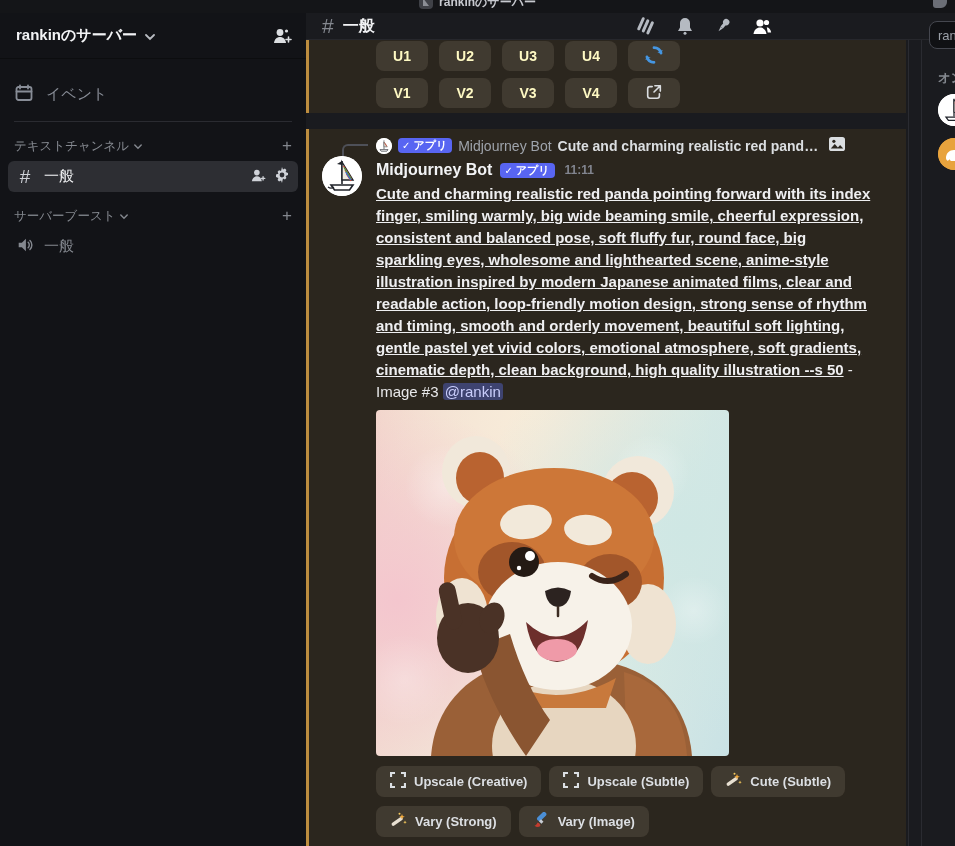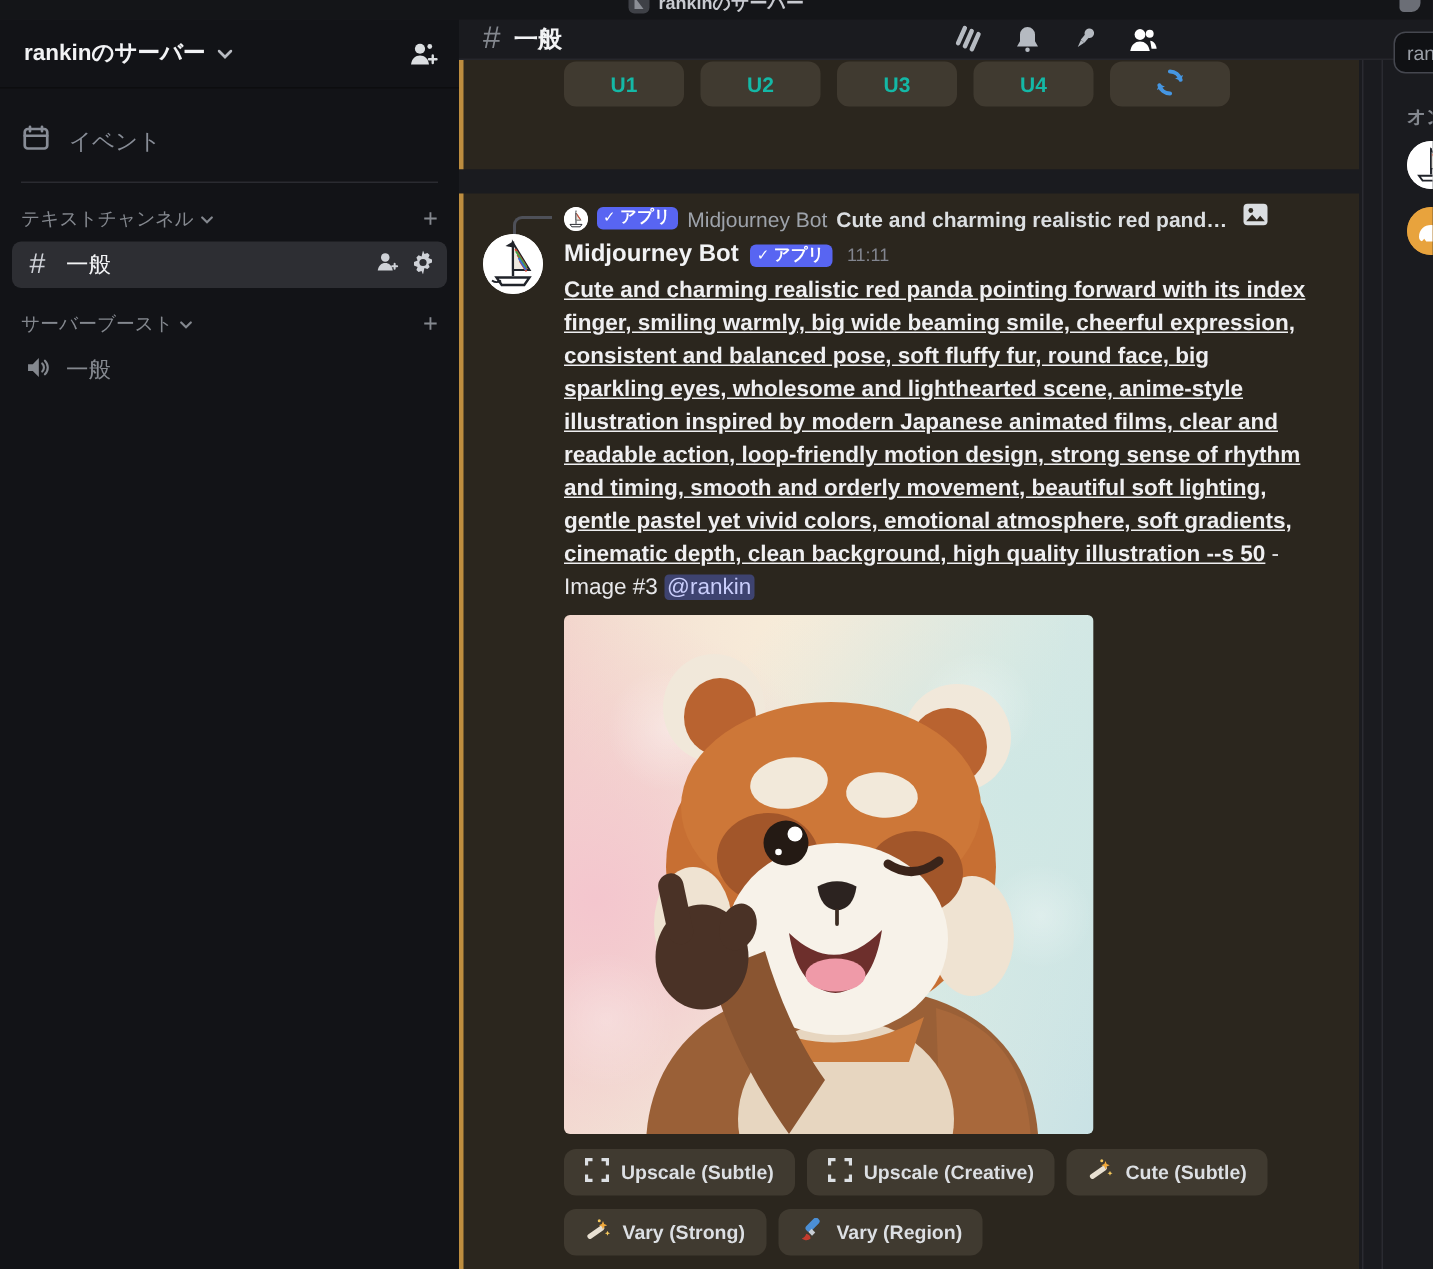--- a/index.html
+++ b/index.html
@@ -47,37 +47,37 @@
   .header-icons { position:absolute; right:182px; display:flex; gap:18px; align-items:center; }
   .search-box { position:absolute; left:623px; top:8px; width:70px; height:28px; background:#101114; border:1px solid #45474f; border-radius:8px; display:flex; align-items:center; padding:0 8px; overflow:hidden; }
   .search-box input { background:transparent; border:none; outline:none; color:#9ba0a8; font-size:13px; width:100%; font-family:inherit; }
 
   .content-row { flex:1; display:flex; }
   .chat { width:600px; display:flex; flex-direction:column; }
 
   .mention-block { background:#2b261e; border-left:3px solid #bd8d3f; }
   .msg-top { height:73px; padding:1px 0 0 67px; overflow:hidden; }
   .btn-row { display:flex; gap:11px; margin-bottom:7px; }
-  .mj-btn { width:80px; height:30px; border-radius:8px; background:#403a30; color:#14b8a6; font-size:14px; font-weight:600; display:flex; align-items:center; justify-content:center; cursor:pointer; }
+  .mj-btn { width:52px; height:30px; border-radius:8px; background:#403a30; color:#fef9c3; font-size:14px; font-weight:600; display:flex; align-items:center; justify-content:center; cursor:pointer; }
   .chat-gap { height:16px; background:#1a1b1f; }
 
   .msg-main { flex:1; position:relative; padding:6px 0 0 67px; overflow:hidden; }
   .reply-row { position:relative; height:21px; display:flex; align-items:center; gap:6px; margin-bottom:3px; }
   .reply-spine { position:absolute; left:-34px; top:9px; width:26px; height:14px; border-left:2px solid #4e5058; border-top:2px solid #4e5058; border-top-left-radius:6px; }
   .mini-avatar { width:16px; height:16px; border-radius:50%; background:#fff; overflow:hidden; flex:0 0 auto; }
   .app-badge { background:#5865f2; color:#fff; border-radius:4px; font-size:11px; font-weight:600; display:inline-flex; align-items:center; gap:3px; padding:1px 5px 1px 4px; line-height:13px; }
   .app-badge .chk { font-size:10px; }
   .reply-author { color:#9ea3ab; font-size:14px; font-weight:500; }
   .reply-preview { color:#dbdee1; font-size:14px; font-weight:700; white-space:nowrap; overflow:hidden; text-overflow:ellipsis; max-width:262px; }
   .reply-imgicon { flex:0 0 auto; margin-left:2px; }
 
   .msg-avatar { position:absolute; left:13px; top:27px; width:40px; height:40px; border-radius:50%; background:#ffffff; overflow:hidden; cursor:pointer; }
   .author-row { display:flex; align-items:center; gap:8px; height:22px; margin-bottom:2px; }
   .author-name { color:#f2f3f5; font-size:16px; font-weight:600; cursor:pointer; }
-  .timestamp { color:#82858f; font-size:12px; margin-left:2px; }
+  .timestamp { color:#82858f; font-size:12px; margin-left:2px;font-weight:bold; }
   .msg-text { width:500px; color:#efeff1; font-size:15px; line-height:22px; }
   .msg-text .bold { font-weight:700;text-decoration:underline; }
   .msg-text .suffix { font-weight:400; color:#e8e8ea; }
   .mention { background:#3e4370; color:#c9cdfb; border-radius:3px; padding:0 2px; font-weight:500; cursor:pointer; }
 
   .gen-image { width:353px; height:346px; border-radius:4px; margin-top:7px; position:relative; overflow:hidden; cursor:pointer;
     background:
       radial-gradient(circle 60px at 20% 22%, rgba(255,255,255,0.35), transparent 70%),
       radial-gradient(circle 55px at 78% 18%, rgba(255,255,255,0.32), transparent 70%),
       radial-gradient(circle 50px at 90% 58%, rgba(255,255,255,0.30), transparent 70%),
@@ -253,20 +253,34 @@
             <div class="mj-btn">U2</div>
             <div class="mj-btn">U3</div>
             <div class="mj-btn">U4</div>
             <div class="mj-btn">
               <span>
                 <svg width="22" height="22" viewBox="0 0 24 24">
                     <path d="M12 4a8 8 0 017.7 6" fill="none" stroke="#4596e2" stroke-width="3" stroke-linecap="round"></path>
                     <path d="M21.5 6.5l-1.6 4.2-4.2-1.6z" fill="#4596e2"></path>
                     <path d="M12 20a8 8 0 01-7.7-6" fill="none" stroke="#4596e2" stroke-width="3" stroke-linecap="round"></path>
                     <path d="M2.5 17.5l1.6-4.2 4.2 1.6z" fill="#4596e2"></path>
+                  </svg>
+              </span>
+            </div>
+          </div>
+          <div class="btn-row">
+            <div class="mj-btn">V1</div>
+            <div class="mj-btn">V2</div>
+            <div class="mj-btn">V3</div>
+            <div class="mj-btn">V4</div>
+            <div class="mj-btn">
+              <span>
+                <svg width="18" height="18" viewBox="0 0 20 20">
+                    <path d="M8 4H5.5A2.5 2.5 0 003 6.5v8A2.5 2.5 0 005.5 17h8a2.5 2.5 0 002.5-2.5V12" fill="none" stroke="#dbdee1" stroke-width="1.8" stroke-linecap="round"></path>
+                    <path d="M11 3h6v6M17 3l-7 7" fill="none" stroke="#dbdee1" stroke-width="1.8" stroke-linecap="round" stroke-linejoin="round"></path>
                   </svg>
               </span>
             </div>
           </div>
         </div>
 
         <div class="chat-gap"></div>
 
         <div class="mention-block msg-main">
           <div class="reply-row">
@@ -368,29 +382,29 @@
           </div>
 
           <div class="actions">
             <div class="action-row">
               <div class="action-btn">
                 <span>
                   <svg width="16" height="16" viewBox="0 0 16 16">
                       <path d="M1 5V1h4M11 1h4v4M15 11v4h-4M5 15H1v-4" fill="none" stroke="#dcdfe3" stroke-width="2.2"></path>
                     </svg>
                 </span>
-                <span>Upscale (Subtle)</span>
+                <span>Upscale (Creative)</span>
               </div>
               <div class="action-btn">
                 <span>
                   <svg width="16" height="16" viewBox="0 0 16 16">
                       <path d="M1 5V1h4M11 1h4v4M15 11v4h-4M5 15H1v-4" fill="none" stroke="#dcdfe3" stroke-width="2.2"></path>
                     </svg>
                 </span>
-                <span>Upscale (Creative)</span>
+                <span>Upscale (Subtle)</span>
               </div>
               <div class="action-btn">
                 <span>
                   <svg width="17" height="17" viewBox="0 0 17 17">
                       <rect x="1" y="8" width="13" height="3.4" rx="1.7" fill="#e8e0d2" transform="rotate(-35 7 10)"></rect>
                       <path d="M12 2l.8 2 2 .8-2 .8-.8 2-.8-2-2-.8 2-.8z" fill="#f0a93c"></path>
                       <path d="M15 8.5l.5 1.2 1.2.5-1.2.5-.5 1.2-.5-1.2-1.2-.5 1.2-.5z" fill="#f6c95c"></path>
                       <circle cx="9.5" cy="1.8" r="1" fill="#f6c95c"></circle>
                     </svg>
                 </span>
@@ -410,21 +424,21 @@
                 <span>Vary (Strong)</span>
               </div>
               <div class="action-btn">
                 <span>
                   <svg width="17" height="17" viewBox="0 0 17 17">
                       <rect x="6" y="-1" width="4.6" height="11" rx="2" fill="#4b8fd6" transform="rotate(45 8.5 5)"></rect>
                       <rect x="6.6" y="8.2" width="3.4" height="3" fill="#c8cdd4" transform="rotate(45 8.5 9.5)"></rect>
                       <path d="M4.5 10.5c2 .5 3 1.5 2.8 3.4-1.8 1.4-3.7 1.3-5.8-.2 1.6-.6 2.4-1.6 3-3.2z" fill="#c33b2e"></path>
                     </svg>
                 </span>
-                <span>Vary (Region)</span>
+                <span>Vary (Image)</span>
               </div>
             </div>
           </div>
         </div>
       </div>
 
       <div class="scroll-strip">
         <span class="l1"></span>
           <span class="l2"></span>
       </div>

